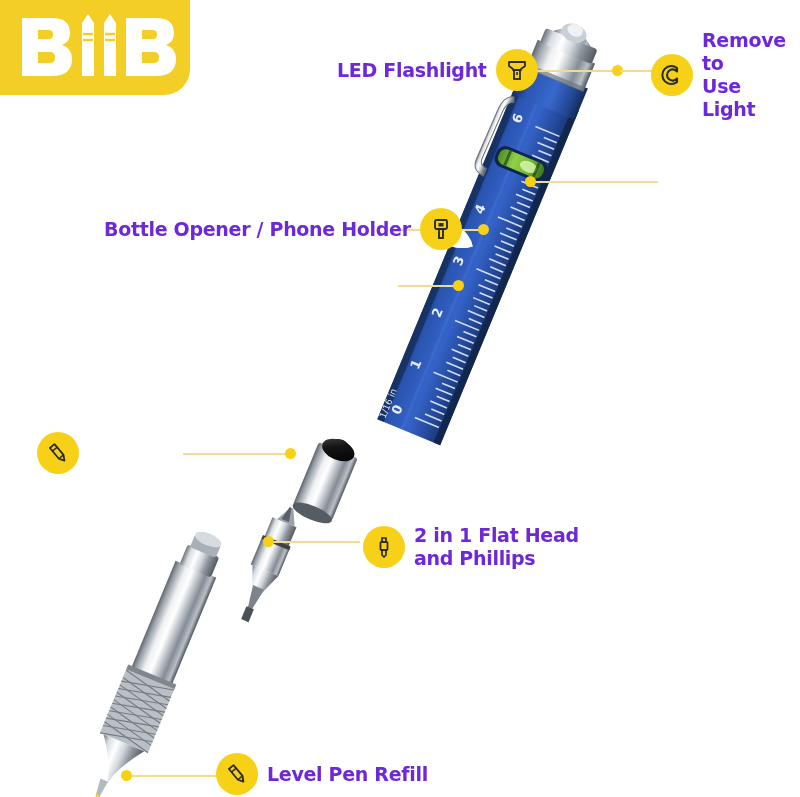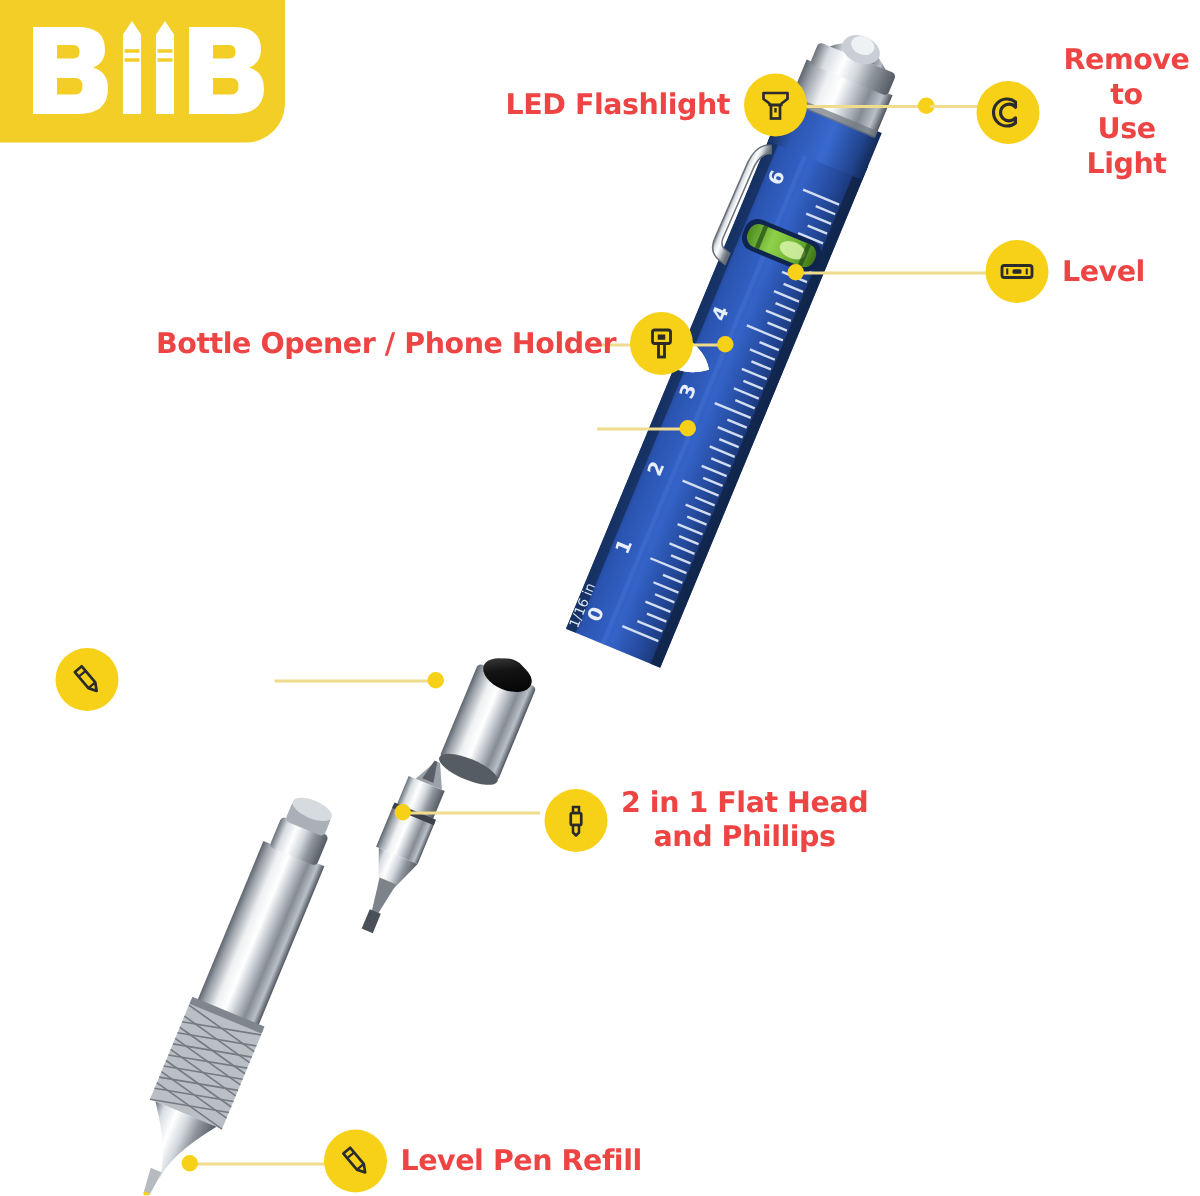--- a/index.html
+++ b/index.html
@@ -33,24 +33,23 @@
   .callout {
     position: absolute;
     display: flex;
     align-items: center;
     white-space: nowrap;
   }
   .callout-text {
     font-family: "DejaVu Sans", sans-serif;
     font-size: 19px;
     font-weight: 700;
-    color: #ef4444;
+    color: #6d28d9;
     letter-spacing: -0.3px;
     line-height: 23px;
-    text-align: center;
   }
   .callout-text.two-line { white-space: pre-line; }
 
   .icon-bubble {
     width: 42px;
     height: 42px;
     border-radius: 50%;
     background: #F7D117;
     display: flex;
     align-items: center;
@@ -350,31 +349,20 @@
   <div class="callout" style="left:651px; top:29px;">
     <span class="icon-bubble">
       <svg width="26" height="26" viewBox="0 0 26 26">
         <path d="M18 6 a9 9 0 1 0 0 14 l0 -3.5 a5.6 5.6 0 1 1 0 -7 Z" fill="none" stroke="#2b2b2b" stroke-width="2.1" stroke-linejoin="round"></path>
       </svg>
     </span>
     <span class="callout-text two-line gap-r">Remove to
 Use Light</span>
   </div>
 
-  <div class="callout" style="left:657px; top:160px;">
-    <span class="icon-bubble">
-      <svg width="26" height="26" viewBox="0 0 26 26">
-        <rect x="3" y="9" width="20" height="8" rx="1.5" fill="none" stroke="#2b2b2b" stroke-width="1.9"></rect>
-        <rect x="10" y="11.5" width="6" height="3" rx="1" fill="#2b2b2b"></rect>
-        <line x1="6.5" y1="11" x2="6.5" y2="15" stroke="#2b2b2b" stroke-width="1.4"></line>
-        <line x1="19.5" y1="11" x2="19.5" y2="15" stroke="#2b2b2b" stroke-width="1.4"></line>
-      </svg>
-    </span>
-    <span class="callout-text gap-r">Level</span>
-  </div>
 
   <div class="callout" style="left:88px; top:208px;margin-left:16px;">
     <span class="callout-text gap-l">Bottle Opener / Phone Holder</span>
     <span class="icon-bubble">
       <svg width="26" height="26" viewBox="0 0 26 26">
         <rect x="7" y="4" width="12" height="9" rx="1.5" fill="none" stroke="#2b2b2b" stroke-width="1.9"></rect>
         <rect x="10.5" y="7" width="5" height="3.5" fill="#2b2b2b"></rect>
         <rect x="11" y="13" width="4" height="9" fill="none" stroke="#2b2b2b" stroke-width="1.9"></rect>
       </svg>
     </span>

